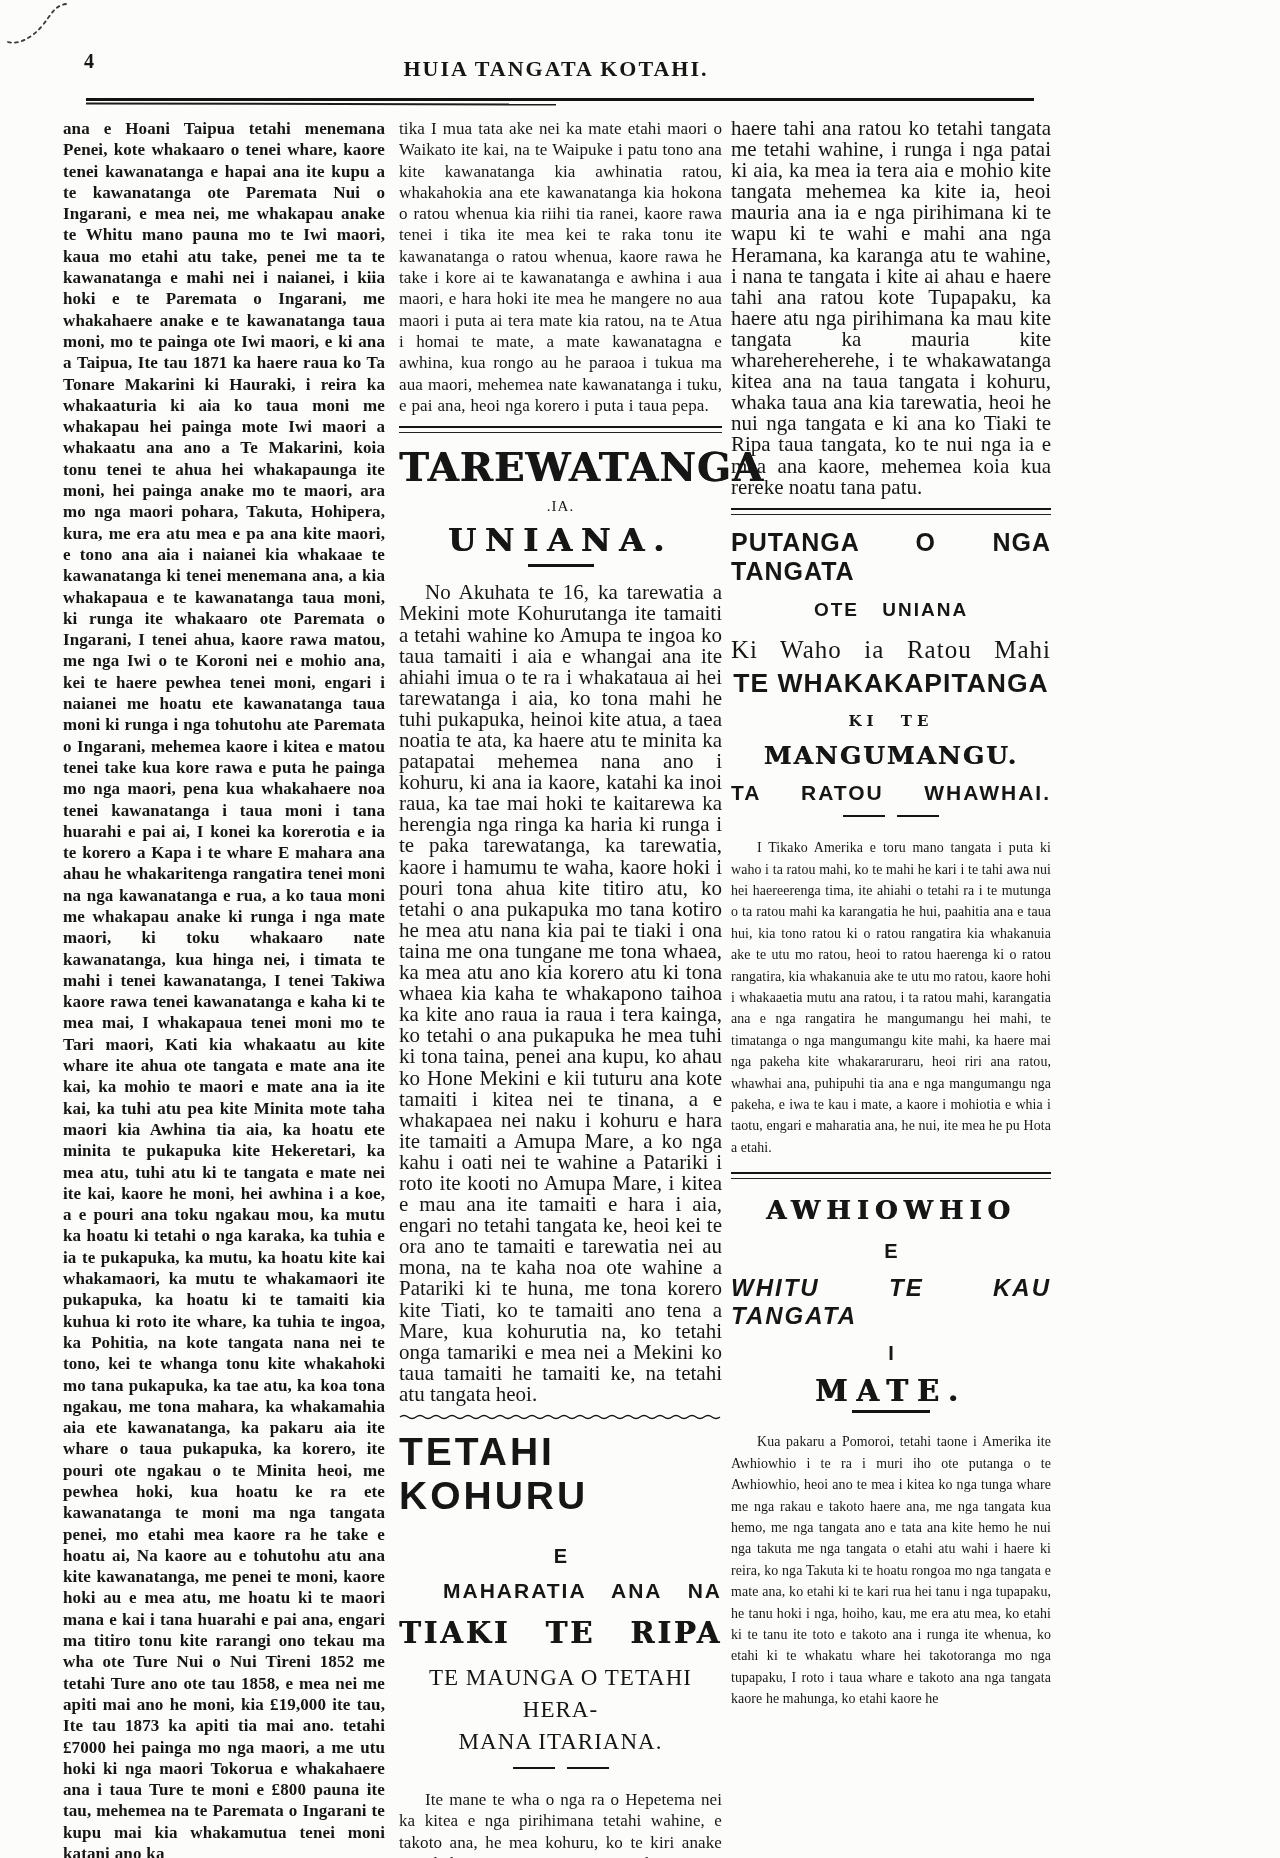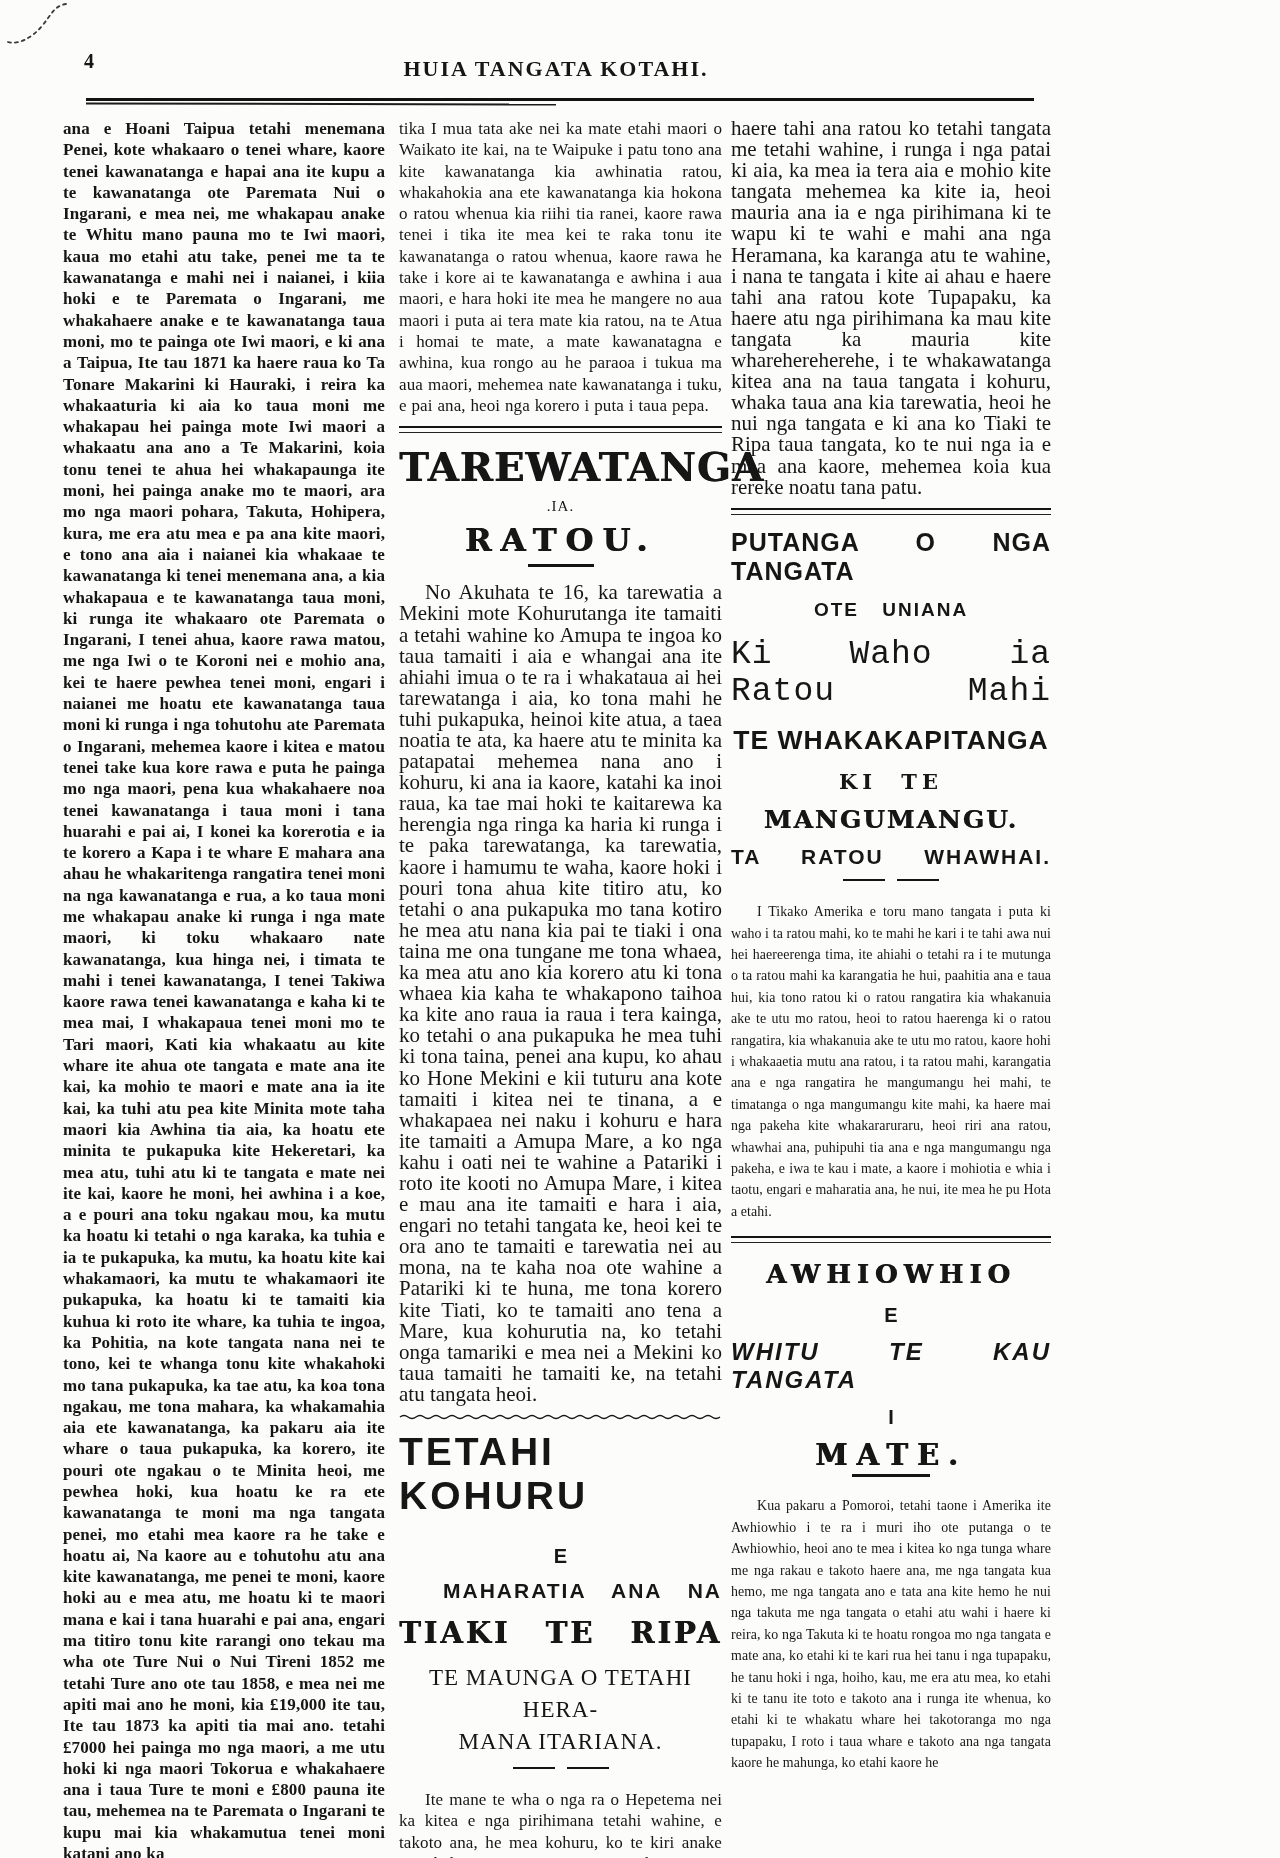--- a/index.html
+++ b/index.html
@@ -44,23 +44,23 @@
   .spread{text-align:justify;text-align-last:justify;}
   .center{text-align:center;}
   .tetahi{font-size:39px;letter-spacing:3px;margin-bottom:27px;}
   .e-line{font-size:20px;margin-bottom:11px;}
   .maharatia{font-size:21px;letter-spacing:2px;margin-bottom:13px;margin-left:44px;}
   .tiaki{font-family:"DejaVu Serif",serif;font-weight:bold;font-size:29px;letter-spacing:3px;
     text-shadow:0.7px 0 #161616;margin-bottom:12px;}
   .maunga{font-size:23px;line-height:1.4;text-align:center;letter-spacing:1px;}
   .putanga{font-size:25px;letter-spacing:1px;margin-bottom:13px;}
   .ote-uniana{font-size:19px;letter-spacing:2px;word-spacing:16px;margin-bottom:15px;}
-  .ki-waho{font-size:33px;letter-spacing:1px;margin-bottom:15px;font-family:Liberation Mono, monospace;}
+  .ki-waho{font-size:25px;letter-spacing:1px;margin-bottom:4px;}
   .whakakapitanga{font-size:26.5px;letter-spacing:1px;margin-bottom:13px;}
-  .ki-te{font-family:"DejaVu Serif",serif;font-weight:bold;font-size:21px;letter-spacing:5px;
+  .ki-te{font-family:"DejaVu Serif",serif;font-weight:bold;font-size:15px;letter-spacing:5px;
     word-spacing:12px;margin-bottom:11px;}
   .mangumangu{font-family:"DejaVu Serif",serif;font-weight:bold;font-size:25px;letter-spacing:2px;
     text-shadow:0.5px 0 #161616;margin-bottom:11px;}
   .ta-ratou{font-size:21px;letter-spacing:2px;margin-bottom:10px;}
   .awhiowhio{font-family:"DejaVu Serif",serif;font-weight:bold;font-size:26px;letter-spacing:6px;
     text-shadow:0.7px 0 #161616;margin-bottom:15px;}
   .kotahi{font-size:25px;letter-spacing:1px;margin-bottom:12px;}
   .whitu{font-size:24px;letter-spacing:2px;margin-bottom:12px;font-style:italic;}
   .i-line{font-size:20px;margin-bottom:9px;}
   .mate{font-family:"DejaVu Serif",serif;font-weight:bold;font-size:29px;letter-spacing:9px;
@@ -84,21 +84,21 @@
     <div class="body-text">ana e Hoani Taipua tetahi menemana Penei, kote whakaaro o tenei whare, kaore tenei kawanatanga e hapai ana ite kupu a te kawanatanga ote Paremata Nui o Ingarani, e mea nei, me whakapau anake te Whitu mano pauna mo te Iwi maori, kaua mo etahi atu take, penei me ta te kawanatanga e mahi nei i naianei, i kiia hoki e te Paremata o Ingarani, me whakahaere anake e te kawanatanga taua moni, mo te painga ote Iwi maori, e ki ana a Taipua, Ite tau 1871 ka haere raua ko Ta Tonare Makarini ki Hauraki, i reira ka whakaaturia ki aia ko taua moni me whakapau hei painga mote Iwi maori a whakaatu ana ano a Te Makarini, koia tonu tenei te ahua hei whakapaunga ite moni, hei painga anake mo te maori, ara mo nga maori pohara, Takuta, Hohipera, kura, me era atu mea e pa ana kite maori, e tono ana aia i naianei kia whakaae te kawanatanga ki tenei menemana ana, a kia whakapaua e te kawanatanga taua moni, ki runga ite whakaaro ote Paremata o Ingarani, I tenei ahua, kaore rawa matou, me nga Iwi o te Koroni nei e mohio ana, kei te haere pewhea tenei moni, engari i naianei me hoatu ete kawanatanga taua moni ki runga i nga tohutohu ate Paremata o Ingarani, mehemea kaore i kitea e matou tenei take kua kore rawa e puta he painga mo nga maori, pena kua whakahaere noa tenei kawanatanga i taua moni i tana huarahi e pai ai, I konei ka korerotia e ia te korero a Kapa i te whare E mahara ana ahau he whakaritenga rangatira tenei moni na nga kawanatanga e rua, a ko taua moni me whakapau anake ki runga i nga mate maori, ki toku whakaaro nate kawanatanga, kua hinga nei, i timata te mahi i tenei kawanatanga, I tenei Takiwa kaore rawa tenei kawanatanga e kaha ki te mea mai, I whakapaua tenei moni mo te Tari maori, Kati kia whakaatu au kite whare ite ahua ote tangata e mate ana ite kai, ka mohio te maori e mate ana ia ite kai, ka tuhi atu pea kite Minita mote taha maori kia Awhina tia aia, ka hoatu ete minita te pukapuka kite Hekeretari, ka mea atu, tuhi atu ki te tangata e mate nei ite kai, kaore he moni, hei awhina i a koe, a e pouri ana toku ngakau mou, ka mutu ka hoatu ki tetahi o nga karaka, ka tuhia e ia te pukapuka, ka mutu, ka hoatu kite kai whakamaori, ka mutu te whakamaori ite pukapuka, ka hoatu ki te tamaiti kia kuhua ki roto ite whare, ka tuhia te ingoa, ka Pohitia, na kote tangata nana nei te tono, kei te whanga tonu kite whakahoki mo tana pukapuka, ka tae atu, ka koa tona ngakau, me tona mahara, ka whakamahia aia ete kawanatanga, ka pakaru aia ite whare o taua pukapuka, ka korero, ite pouri ote ngakau o te Minita heoi, me pewhea hoki, kua hoatu ke ra ete kawanatanga te moni ma nga tangata penei, mo etahi mea kaore ra he take e hoatu ai, Na kaore au e tohutohu atu ana kite kawanatanga, me penei te moni, kaore hoki au e mea atu, me hoatu ki te maori mana e kai i tana huarahi e pai ana, engari ma titiro tonu kite rarangi ono tekau ma wha ote Ture Nui o Nui Tireni 1852 me tetahi Ture ano ote tau 1858, e mea nei me apiti mai ano he moni, kia £19,000 ite tau, Ite tau 1873 ka apiti tia mai ano. tetahi £7000 hei painga mo nga maori, a me utu hoki ki nga maori Tokorua e whakahaere ana i taua Ture te moni e £800 pauna ite tau, mehemea na te Paremata o Ingarani te kupu mai kia whakamutua tenei moni katani ano ka</div>
   </div>
 
   <div class="col col2">
     <div class="body-text">tika I mua tata ake nei ka mate etahi maori o Waikato ite kai, na te Waipuke i patu tono ana kite kawanatanga kia awhinatia ratou, whakahokia ana ete kawanatanga kia hokona o ratou whenua kia riihi tia ranei, kaore rawa tenei i tika ite mea kei te raka tonu ite kawanatanga o ratou whenua, kaore rawa he take i kore ai te kawanatanga e awhina i aua maori, e hara hoki ite mea he mangere no aua maori i puta ai tera mate kia ratou, na te Atua i homai te mate, a mate kawanatagna e awhina, kua rongo au he paraoa i tukua ma aua maori, mehemea nate kawanatanga i tuku, e pai ana, heoi nga korero i puta i taua pepa.</div>
 
     <div class="rule-double"></div>
 
     <div class="hl ornate-display">TAREWATANGA</div>
     <div class="ia-line">.IA.</div>
-    <div class="slab-big">RATOU.</div>
+    <div class="slab-big">UNIANA.</div>
     <div class="rule-short"></div>
 
     <div class="body-text-m indent">No Akuhata te 16, ka tarewatia a Mekini mote Kohurutanga ite tamaiti a tetahi wahine ko Amupa te ingoa ko taua tamaiti i aia e whangai ana ite ahiahi imua o te ra i whakataua ai hei tarewatanga i aia, ko tona mahi he tuhi pukapuka, heinoi kite atua, a taea noatia te ata, ka haere atu te minita ka patapatai mehemea nana ano i kohuru, ki ana ia kaore, katahi ka inoi raua, ka tae mai hoki te kaitarewa ka herengia nga ringa ka haria ki runga i te paka tarewatanga, ka tarewatia, kaore i hamumu te waha, kaore hoki i pouri tona ahua kite titiro atu, ko tetahi o ana pukapuka mo tana kotiro he mea atu nana kia pai te tiaki i ona taina me ona tungane me tona whaea, ka mea atu ano kia korero atu ki tona whaea kia kaha te whakapono taihoa ka kite ano raua ia raua i tera kainga, ko tetahi o ana pukapuka he mea tuhi ki tona taina, penei ana kupu, ko ahau ko Hone Mekini e kii tuturu ana kote tamaiti i kitea nei te tinana, a e whakapaea nei naku i kohuru e hara ite tamaiti a Amupa Mare, a ko nga kahu i oati nei te wahine a Patariki i roto ite kooti no Amupa Mare, i kitea e mau ana ite tamaiti e hara i aia, engari no tetahi tangata ke, heoi kei te ora ano te tamaiti e tarewatia nei au mona, na te kaha noa ote wahine a Patariki ki te huna, me tona korero kite Tiati, ko te tamaiti ano tena a Mare, kua kohurutia na, ko tetahi onga tamariki e mea nei a Mekini ko taua tamaiti he tamaiti ke, na tetahi atu tangata heoi.</div>
 
     <div class="wavy">
       <svg width="323" height="7" viewBox="0 0 323 7" preserveAspectRatio="none">
         <path d="M1 4 q4 -3 8 0 t8 0 t8 0 t8 0 t8 0 t8 0 t8 0 t8 0 t8 0 t8 0 t8 0 t8 0 t8 0 t8 0 t8 0 t8 0 t8 0 t8 0 t8 0 t8 0 t8 0 t8 0 t8 0 t8 0 t8 0 t8 0 t8 0 t8 0 t8 0 t8 0 t8 0 t8 0 t8 0 t8 0 t8 0 t8 0 t8 0 t8 0 t8 0 t8 0" stroke="#141414" stroke-width="1.4" fill="none"></path>
       </svg>
     </div>
 

